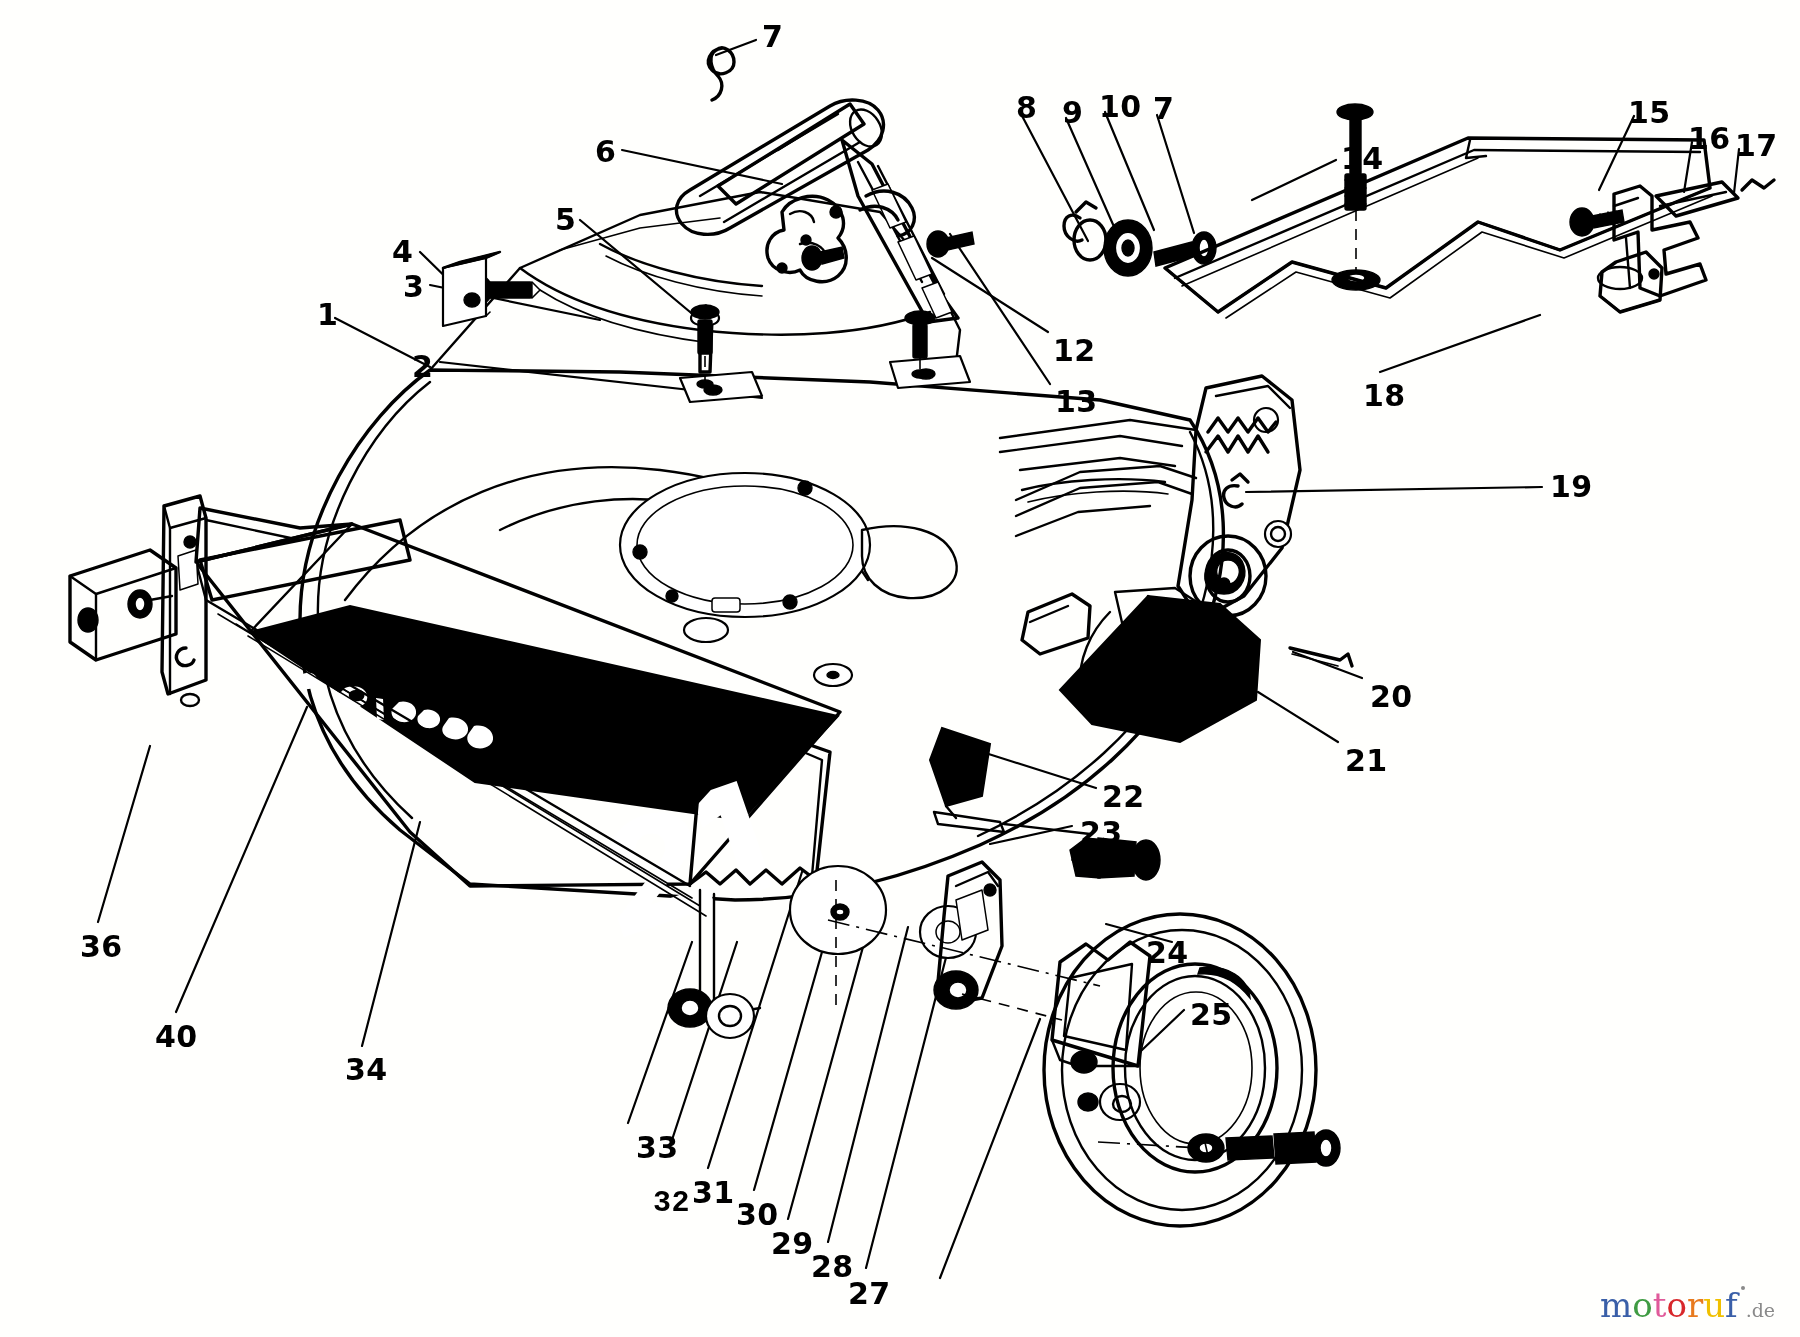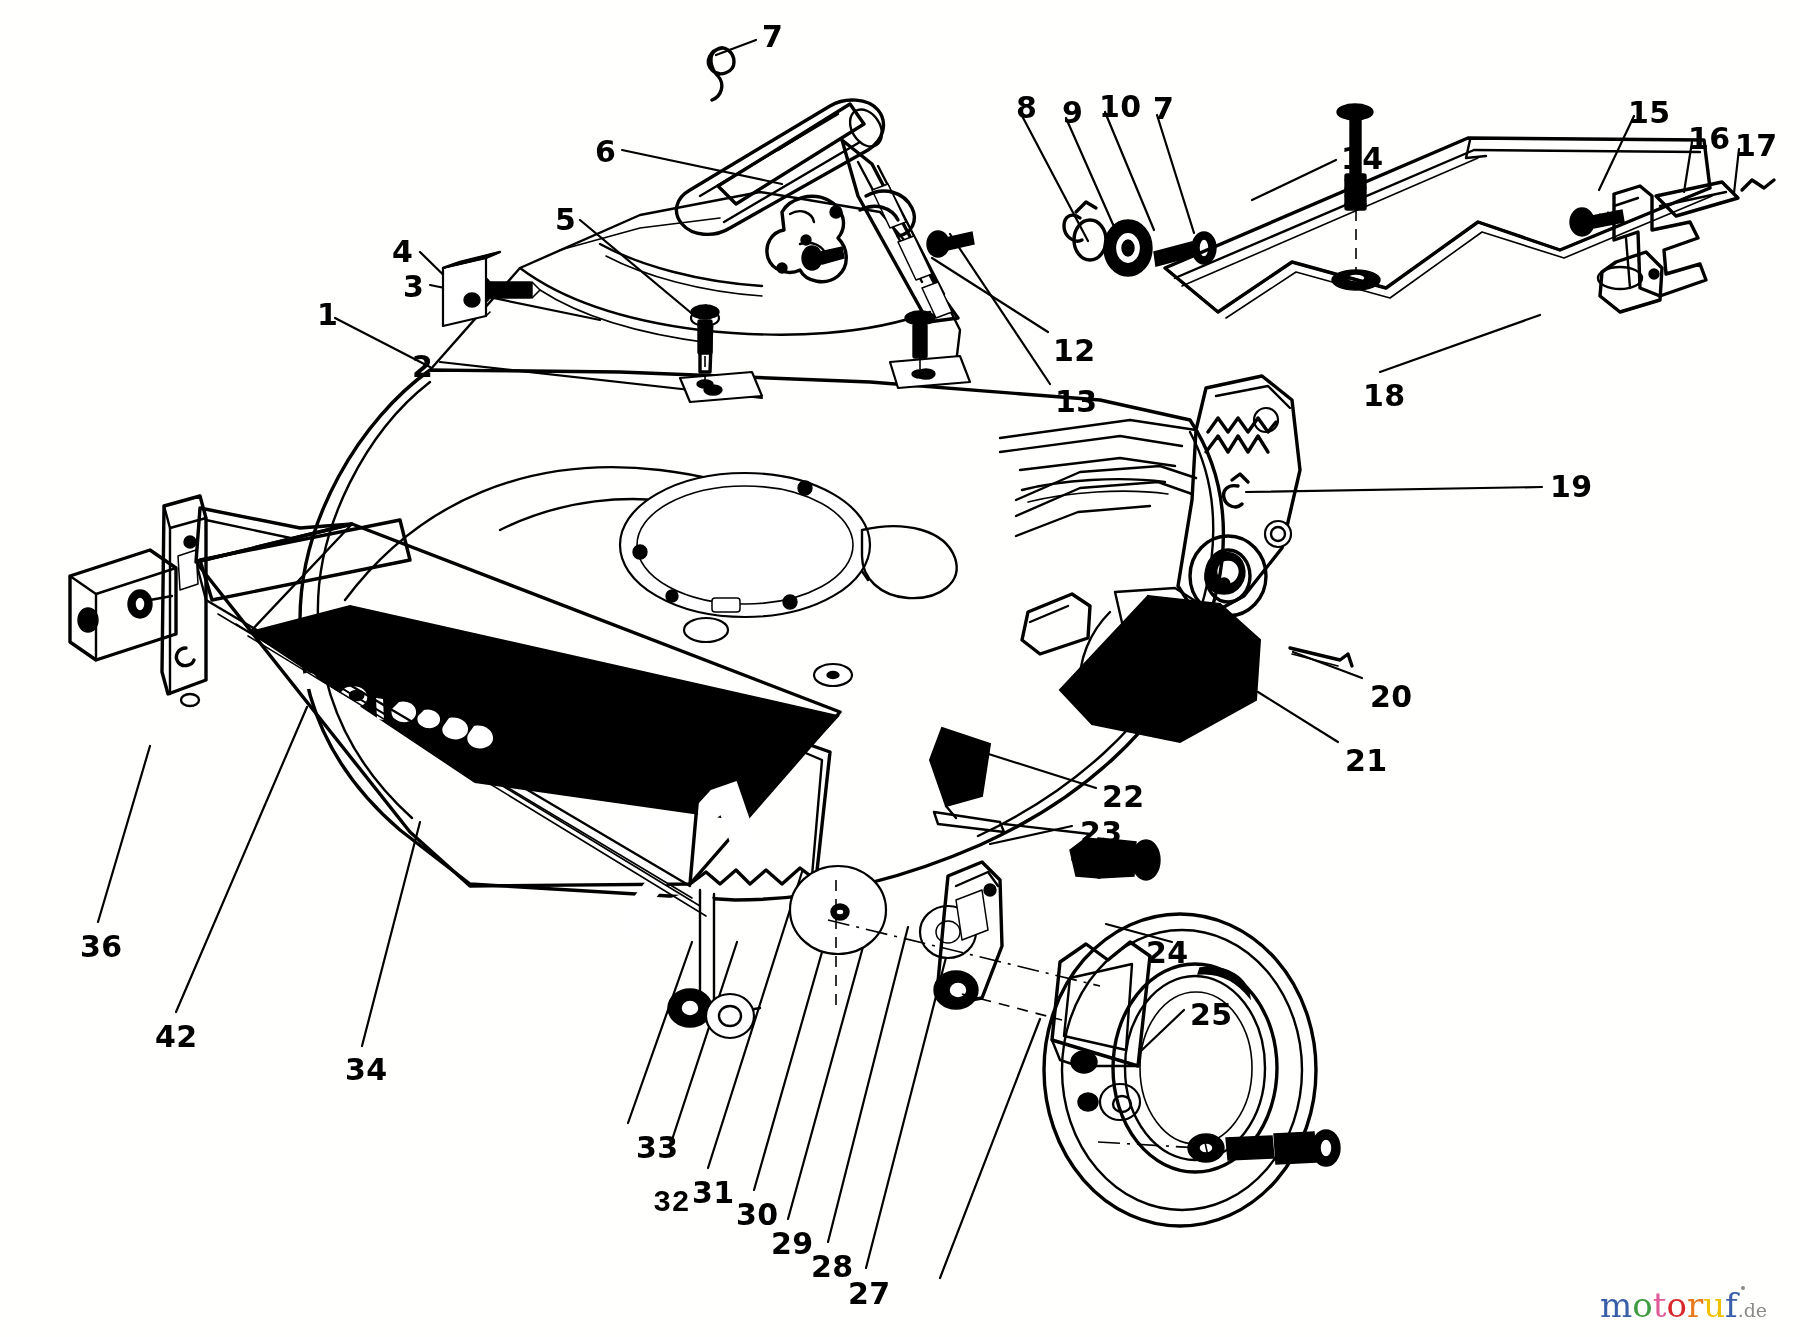--- a/index.html
+++ b/index.html
@@ -26,21 +26,21 @@
   #watermark{
     position:absolute;
     left:1600px; top:1288px;
     font-family:"DejaVu Serif",serif;
     font-size:34px;
     letter-spacing:0px;
     white-space:nowrap;
     line-height:1;
   }
   #watermark span{display:inline-block;}
-  #watermark .wm-de{font-size:19px;}
+  #watermark .wm-de{font-size:19px;margin-left:8px;}
   .wm-dot{
     position:absolute;
     width:4px;height:4px;border-radius:50%;
     background:#8a8a8a;
     left:1741px;top:1286px;
   }
 </style>
 </head>
 <body>
 
@@ -507,21 +507,21 @@
   <div class="callout" style="left:1190px;top:1000px;">25</div>
   <div class="callout" style="left:924px;top:1289px;margin-top:47px;">26</div>
   <div class="callout" style="left:848px;top:1279px;">27</div>
   <div class="callout" style="left:811px;top:1252px;">28</div>
   <div class="callout" style="left:771px;top:1229px;">29</div>
   <div class="callout" style="left:736px;top:1200px;">30</div>
   <div class="callout" style="left:692px;top:1178px;">31</div>
   <div class="callout" style="left:653px;top:1188px;font-family:Liberation Mono, monospace;">32</div>
   <div class="callout" style="left:610px;top:1133px;margin-left:26px;">33</div>
   <div class="callout" style="left:345px;top:1055px;">34</div>
-  <div class="callout" style="left:155px;top:1022px;">42</div>
+  <div class="callout" style="left:155px;top:1022px;">40</div>
   <div class="callout" style="left:80px;top:932px;">36</div>
 
   <div id="watermark">
     <span style="color: rgb(58, 95, 168);">m</span><span style="color: rgb(63, 155, 66);">o</span><span style="color: rgb(224, 90, 154);">t</span><span style="color: rgb(216, 40, 43);">o</span><span style="color: rgb(232, 122, 30);">r</span><span style="color: rgb(240, 192, 0);">u</span><span style="color: rgb(58, 95, 168);">f</span><span class="wm-de" style="color: rgb(138, 138, 138);">.de</span>
   </div>
   <div class="wm-dot"></div>
 
 </div>
 
 </body></html>

